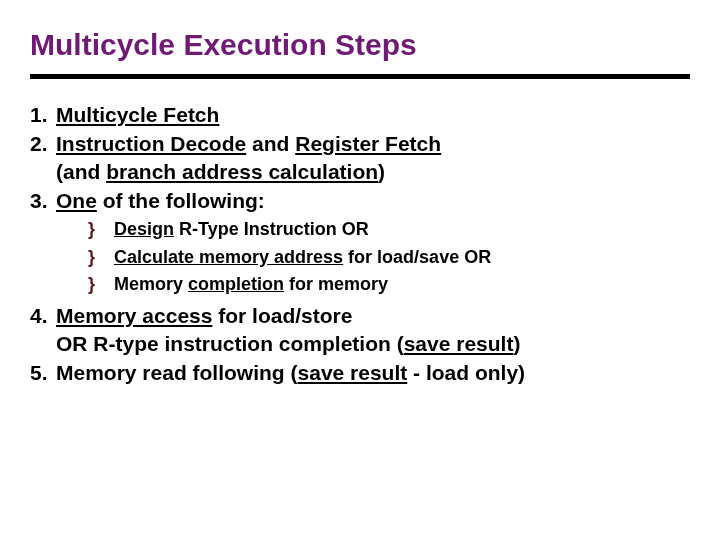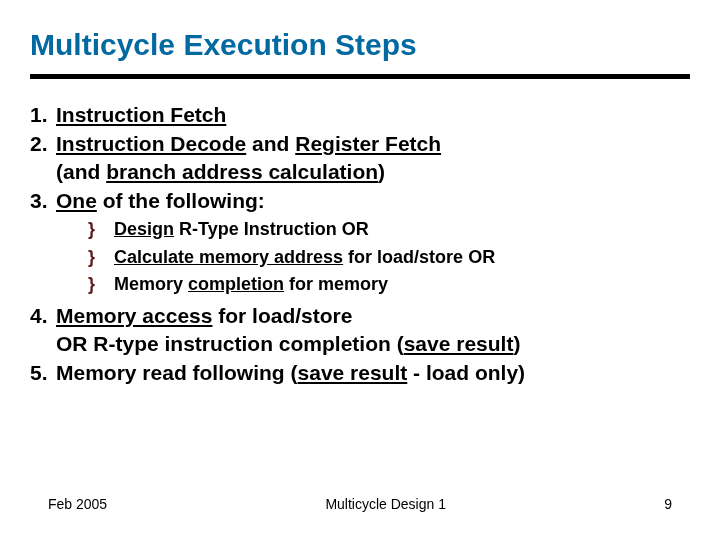--- a/index.html
+++ b/index.html
@@ -14,21 +14,21 @@
   .slide {
     position: relative;
     width: 720px;
     height: 540px;
     box-sizing: border-box;
     padding: 20px 30px 0 30px;
   }
   .title {
     font-size: 30px;
     font-weight: bold;
-    color: #0369a1;
+    color: #701a75;
     margin-top: 8px;
     margin-bottom: 12px;
   }
   .hr {
     height: 5px;
     background: #000;
     margin-bottom: 22px;
   }
   .body {
     font-size: 21px;
@@ -85,21 +85,21 @@
 <div class="slide">
 
   <div class="title">Multicycle Execution Steps</div>
   <div class="hr"></div>
 
   <div class="body">
 
     <div class="numitem">
       <div class="num">1.</div>
       <div class="txt">
-        <span class="u">Instruction Fetch</span>
+        <span class="u">Multicycle Fetch</span>
       </div>
     </div>
 
     <div class="numitem">
       <div class="num">2.</div>
       <div class="txt">
         <span class="u">Instruction Decode</span><span> and </span><span class="u">Register Fetch</span><br>
         <span>(and </span><span class="u">branch address calculation</span><span>)</span>
       </div>
     </div>
@@ -114,21 +114,21 @@
     <div class="sublist">
       <div class="subitem">
         <div class="bullet">}</div>
         <div class="txt">
           <span class="u">Design</span><span> R-Type Instruction OR</span>
         </div>
       </div>
       <div class="subitem">
         <div class="bullet">}</div>
         <div class="txt">
-          <span class="u">Calculate memory address</span><span> for load/store OR</span>
+          <span class="u">Calculate memory address</span><span> for load/save OR</span>
         </div>
       </div>
       <div class="subitem">
         <div class="bullet">}</div>
         <div class="txt">
           <span>Memory </span><span class="u">completion</span><span> for memory</span>
         </div>
       </div>
     </div>
 
@@ -142,19 +142,14 @@
 
     <div class="numitem">
       <div class="num">5.</div>
       <div class="txt">
         <span>Memory read following (</span><span class="u">save result</span><span> - load only)</span>
       </div>
     </div>
 
   </div>
 
-  <div class="footer">
-    <span>Feb 2005</span>
-    <span>Multicycle Design 1</span>
-    <span>9</span>
-  </div>
 
 </div>
 
 </body></html>

